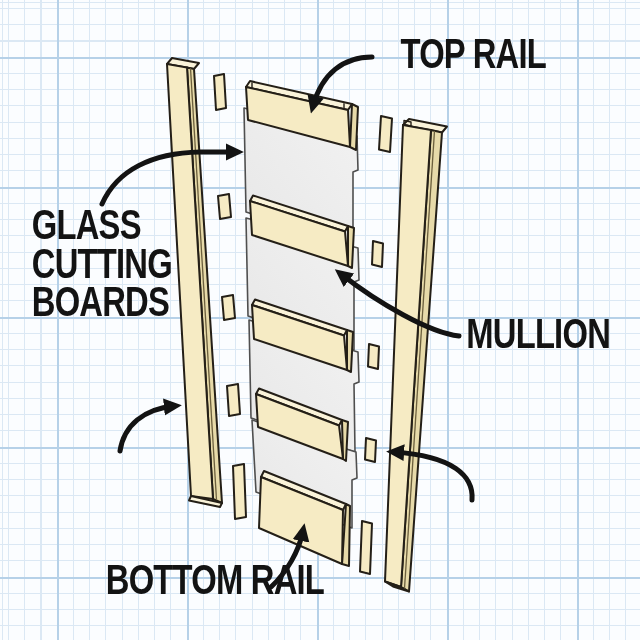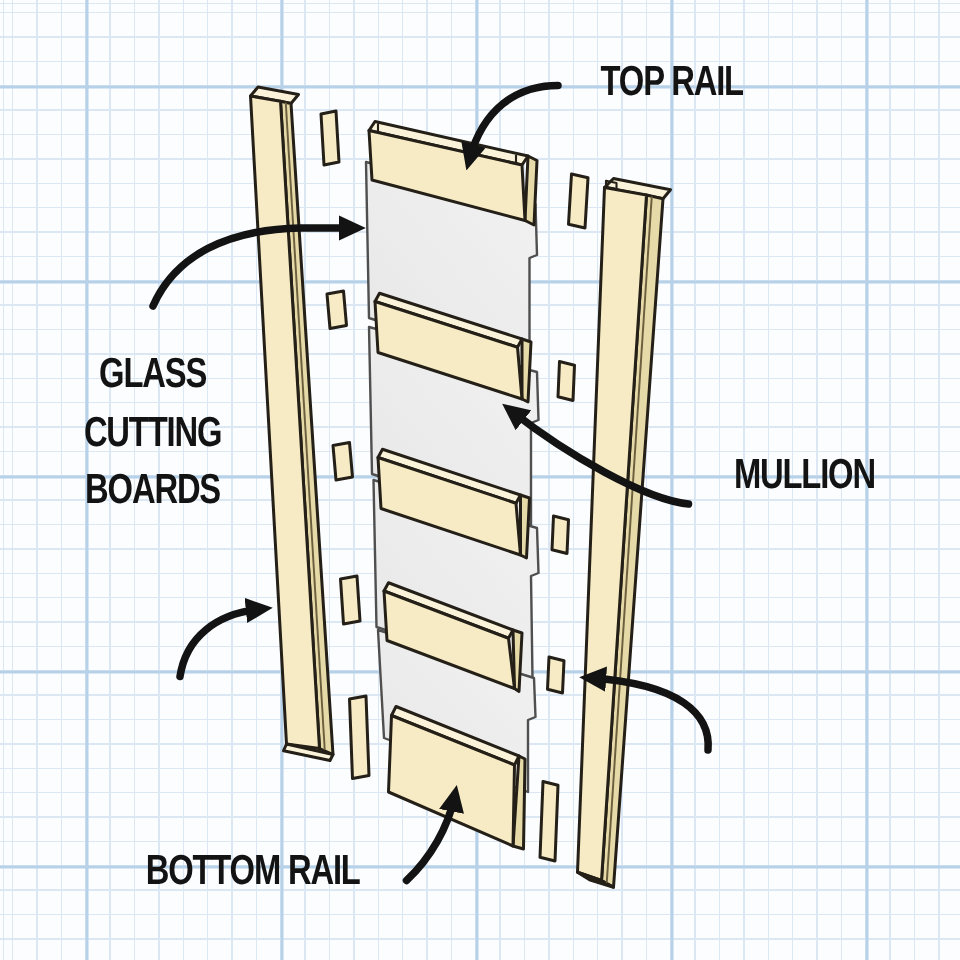--- a/index.html
+++ b/index.html
@@ -12,23 +12,22 @@
       repeating-linear-gradient(to right, #b6d1e8 0 2px, transparent 2px 130px),
       repeating-linear-gradient(to bottom, #b6d1e8 0 2px, transparent 2px 130px),
       repeating-linear-gradient(to right, #dbe8f4 0 1px, transparent 1px 16.25px),
       repeating-linear-gradient(to bottom, #dbe8f4 0 1px, transparent 1px 16.25px);
     background-position: 57px 0, 0 57px, 8px 0, 0 8px;
     font-family:"Liberation Sans", sans-serif;
   }
   svg.diagram{position:absolute;left:0;top:0;}
   .lbl{
     position:absolute;
-    text-align:center;
     font-weight:800;
-    font-size:28px;
+    font-size:42px;
     line-height:38.5px;
     letter-spacing:-1px;
     color:#131313;
     white-space:nowrap;
   }
   .lbl .cond{
     display:inline-block;
     transform:scaleX(0.78);
     transform-origin:center center;
   }
@@ -132,31 +131,31 @@
       <path d="M120,451 C124,425 144,409 174,406" marker-end="url(#ah)"></path>
       <path d="M271,587 C287,572 299,551 303,531" marker-end="url(#ah)"></path>
       <path d="M472,500 C474,476 453,456 394,452" marker-end="url(#ah)"></path>
     </g>
   </svg>
 
   <div class="lbl" style="left:380px;top:35px;width:136px;">
     <span class="cond">TOP RAIL</span>
   </div>
 
-  <div class="lbl" style="left:12px;top:206px;width:180px;margin-top:24px;">
+  <div class="lbl" style="left:12px;top:206px;width:180px;">
     <span class="cond">
       <div>GLASS</div>
       <div>CUTTING</div>
       <div>BOARDS</div>
     </span>
   </div>
 
-  <div class="lbl" style="left:446px;top:297px;width:180px;">
+  <div class="lbl" style="left:446px;top:315px;width:180px;">
     <span class="cond">MULLION</span>
   </div>
 
 
 
-  <div class="lbl" style="left:58px;top:561px;width:220px;">
+  <div class="lbl" style="left:58px;top:561px;width:220px;padding-left:17px;">
     <span class="cond">BOTTOM RAIL</span>
   </div>
 
 </div>
 
 </body></html>

